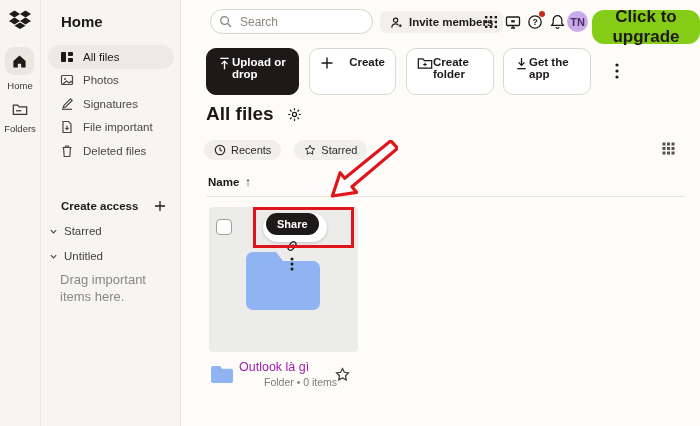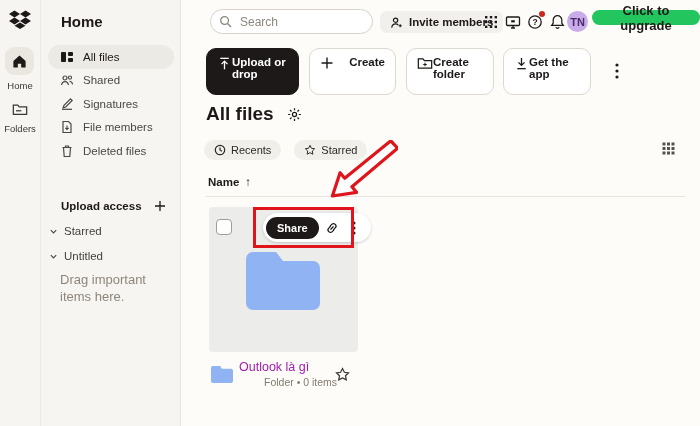--- a/index.html
+++ b/index.html
@@ -29,40 +29,40 @@
   .main{position:absolute;left:181px;top:0;right:0;bottom:0;}
 
   .search{position:absolute;left:29px;top:9px;width:163px;height:25px;border:1px solid #d7d3cc;border-radius:14px;background:#fff;display:flex;align-items:center;box-sizing:border-box;padding:0 8px;gap:6px;}
   .search input{border:0;outline:0;background:transparent;font-size:12px;width:100%;color:#1e1919;font-family:"Liberation Sans",sans-serif;}
   .search input::placeholder{color:#8d867d;}
 
   .invite{position:absolute;left:199px;top:11px;height:22px;background:#f2f0ec;border-radius:7px;display:flex;align-items:center;gap:6px;padding:0 10px;font-size:11.5px;font-weight:bold;color:#1e1919;cursor:pointer;}
   .tb-icon{position:absolute;top:13px;width:18px;height:18px;display:flex;align-items:center;justify-content:center;cursor:pointer;}
   .badge-dot{position:absolute;right:-1px;top:-2px;width:6px;height:6px;border-radius:50%;background:#c92a1c;}
   .avatar{position:absolute;left:386px;top:11px;width:21px;height:21px;border-radius:50%;background:#c9abe9;color:#4b2a68;font-size:11px;font-weight:bold;display:flex;align-items:center;justify-content:center;cursor:pointer;}
-  .upgrade{position:absolute;left:411px;top:10px;height:15px;background:#22c55e;border:0;border-radius:12px;padding:0 12px;font-size:13px;font-weight:bold;color:#1e1919;display:flex;align-items:center;cursor:pointer;font-family:"Liberation Sans",sans-serif;}
+  .upgrade{position:absolute;left:411px;top:10px;height:34px;background:#84cc16;border:0;border-radius:12px;padding:0 12px;font-size:17px;font-weight:bold;color:#1e1919;display:flex;align-items:center;cursor:pointer;font-family:"Liberation Sans",sans-serif;}
 
   .card{position:absolute;top:48px;height:47px;box-sizing:border-box;background:#fff;border:1px solid #dcd8d1;border-radius:10px;display:flex;flex-direction:row;justify-content:space-between;padding:7px 10px;font-size:11.5px;font-weight:bold;color:#1e1919;cursor:pointer;}
   .card.dark{background:#1e1919;border-color:#1e1919;color:#fff;}
   .dots-v{position:absolute;left:428px;top:60px;width:16px;height:22px;display:flex;align-items:center;justify-content:center;cursor:pointer;}
 
   .heading-row{position:absolute;left:25px;top:103px;display:flex;align-items:center;gap:13px;}
   .heading{font-size:19px;font-weight:bold;color:#1e1919;}
   .chips{position:absolute;left:23px;top:140px;display:flex;gap:13px;}
   .chip{height:20px;padding:0 10px;border-radius:11px;background:#f1efea;display:flex;align-items:center;gap:5px;font-size:11px;color:#2d2a26;cursor:pointer;}
   .gridview{position:absolute;left:481px;top:142px;cursor:pointer;}
 
   .colhead{position:absolute;left:27px;top:176px;font-size:11.5px;font-weight:bold;color:#1e1919;display:flex;gap:6px;cursor:pointer;}
   .divider{position:absolute;left:25px;right:15px;top:196px;border-top:1px solid #e8e5df;}
 
   .tile{position:absolute;left:28px;top:207px;width:149px;height:145px;background:#ececea;border-radius:4px;cursor:pointer;}
   .big-folder{position:absolute;left:37px;top:45px;}
   .checkbox{position:absolute;left:35px;top:219px;width:16px;height:16px;background:#fff;border:1.5px solid #a39d95;border-radius:4px;box-sizing:border-box;cursor:pointer;}
   .annot-rect{position:absolute;left:72px;top:207px;width:101px;height:41px;border:3px solid #e0151c;box-sizing:border-box;pointer-events:none;}
-  .share-pill{position:absolute;left:82px;top:213px;height:29px;background:#fff;border-radius:15px;box-shadow:0 1px 3px rgba(0,0,0,.18);display:flex;align-items:center;gap:4px;padding:0 8px 0 3px;box-sizing:border-box;}
+  .share-pill{position:absolute;left:82px;top:213px;height:29px;background:#fff;border-radius:15px;box-shadow:0 1px 3px rgba(0,0,0,.18);display:flex;align-items:center;gap:4px;padding:0 8px 0 3px;box-sizing:border-box;flex-direction:column;}
   .share-btn{background:#1e1919;color:#fff;border:0;border-radius:12px;padding:5px 11px;font-size:11px;font-weight:bold;cursor:pointer;font-family:"Liberation Sans",sans-serif;}
   .pill-ic{width:18px;height:18px;display:flex;align-items:center;justify-content:center;cursor:pointer;}
   .annot-arrow{position:absolute;left:145px;top:140px;pointer-events:none;}
 
   .file-row-icon{position:absolute;left:30px;top:366px;}
   .file-title{position:absolute;left:58px;top:360px;font-size:12.5px;color:#a21caf;cursor:pointer;}
   .file-meta{position:absolute;left:58px;top:376px;font-size:10.5px;color:#837b71;padding-left:25px;}
   .file-star{position:absolute;left:154px;top:367px;cursor:pointer;}
 </style>
 </head>
@@ -109,58 +109,57 @@
               <rect x="1" y="2" width="5" height="10" rx="1" fill="#1e1919"></rect>
               <rect x="8" y="2" width="5" height="4" rx="1" fill="#1e1919"></rect>
               <rect x="8" y="8" width="5" height="4" rx="1" fill="#1e1919"></rect>
             </svg>
         </span>
         <span>All files</span>
       </div>
       <div class="nav-item">
         <span class="ic">
           <svg width="14" height="14" viewBox="0 0 14 14">
-              <circle cx="5" cy="5" r="2" fill="none" stroke="#4b4844" stroke-width="1.2"></circle>
-              <path d="M1.5 12c.4-2.2 1.9-3.4 3.5-3.4S8.1 9.8 8.5 12" fill="none" stroke="#4b4844" stroke-width="1.2"></path>
-              <circle cx="10" cy="4.6" r="1.6" fill="none" stroke="#4b4844" stroke-width="1.1"></circle>
-              <path d="M9.5 8.3c1.7.1 2.8 1.3 3.1 3" fill="none" stroke="#4b4844" stroke-width="1.1"></path>
-            </svg>
-        </span>
-        <span>Shared</span>
+              <rect x="1.5" y="2.5" width="11" height="9" rx="1" fill="none" stroke="#4b4844" stroke-width="1.2"></rect>
+              <circle cx="5" cy="6" r="1" fill="#4b4844"></circle>
+              <path d="M3 11l3.5-3 2.5 2 2-1.6 1.5 1.3" fill="none" stroke="#4b4844" stroke-width="1.2"></path>
+            </svg>
+        </span>
+        <span>Photos</span>
       </div>
       <div class="nav-item">
         <span class="ic">
           <svg width="14" height="14" viewBox="0 0 14 14">
               <path d="M10.5 1.8l1.7 1.7-6.5 6.5-2.6.9.9-2.6z" fill="none" stroke="#4b4844" stroke-width="1.2"></path>
               <path d="M2 12.3h10" stroke="#4b4844" stroke-width="1.2"></path>
             </svg>
         </span>
         <span>Signatures</span>
       </div>
       <div class="nav-item">
         <span class="ic">
           <svg width="14" height="14" viewBox="0 0 14 14">
               <path d="M3 1.5h5.5l2.5 2.5v8.5H3z" fill="none" stroke="#4b4844" stroke-width="1.2"></path>
               <path d="M7 5.5v4M5.3 7.8L7 9.5l1.7-1.7" fill="none" stroke="#4b4844" stroke-width="1.1"></path>
             </svg>
         </span>
-        <span>File members</span>
+        <span>File important</span>
       </div>
       <div class="nav-item">
         <span class="ic">
           <svg width="14" height="14" viewBox="0 0 14 14">
               <path d="M2.5 3.5h9M5.5 3.5V2h3v1.5M3.5 3.5l.7 9h5.6l.7-9" fill="none" stroke="#4b4844" stroke-width="1.2"></path>
             </svg>
         </span>
         <span>Deleted files</span>
       </div>
     </div>
 
     <div class="qa-row">
-      <span class="qa-label">Upload access</span>
+      <span class="qa-label">Create access</span>
       <span>
         <svg width="12" height="12" viewBox="0 0 12 12">
             <path d="M6 1v10M1 6h10" stroke="#1e1919" stroke-width="1.3"></path>
           </svg>
       </span>
     </div>
 
     <div class="sb-section" style="top:225px">
       <span>
         <svg width="9" height="9" viewBox="0 0 10 10">

